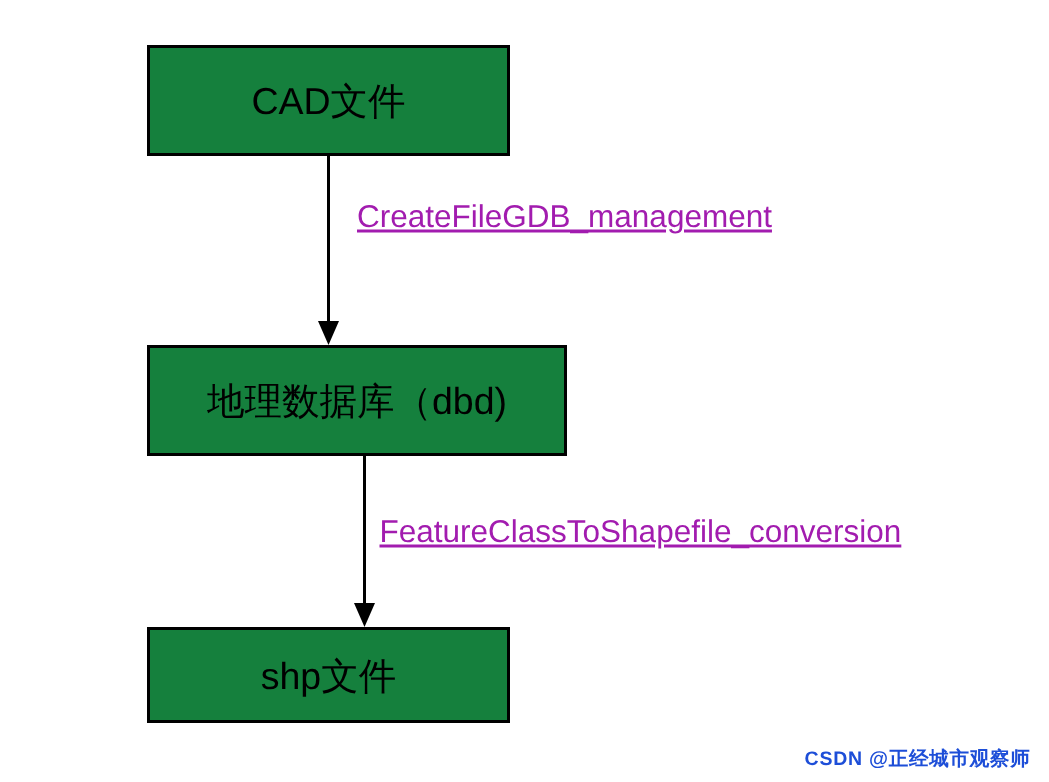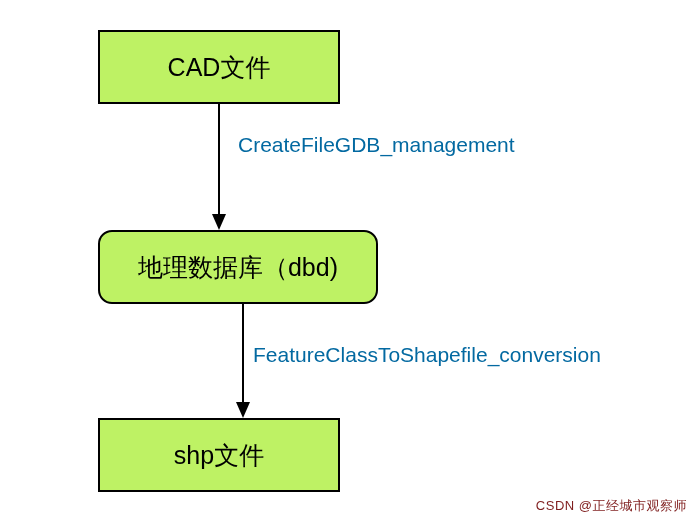--- a/index.html
+++ b/index.html
@@ -6,62 +6,64 @@
     body {
       width: 699px;
       height: 521px;
       background: #ffffff;
       position: relative;
       font-family: "Microsoft YaHei", "SimSun", sans-serif;
     }
     .node {
       position: absolute;
       border: 2px solid #000;
-      background: #bef264;
+      background: #15803d;
       display: flex;
       align-items: center;
       justify-content: center;
       font-size: 25px;
       color: #000;
     }
     .node-1 { left: 98px; top: 30px; width: 242px; height: 74px; }
-    .node-2 { left: 98px; top: 230px; width: 280px; height: 74px; border-radius: 14px; }
-    .node-3 { left: 98px; top: 418px; width: 242px; height: 74px; }
+    .node-2 { left: 98px; top: 230px; width: 280px; height: 74px; }
+    .node-3 { left: 98px; top: 418px; width: 242px; height: 64px; }
     .arrow-line {
       position: absolute;
       background: #000;
       width: 2px;
     }
     .arrow-1 { left: 218px; top: 104px; height: 111px; }
     .arrow-2 { left: 242px; top: 304px; height: 99px; }
     .arrow-head {
       position: absolute;
       width: 0; height: 0;
       border-left: 7px solid transparent;
       border-right: 7px solid transparent;
       border-top: 16px solid #000;
     }
     .head-1 { left: 212px; top: 214px; }
     .head-2 { left: 236px; top: 402px; }
     .edge-label {
       position: absolute;
       font-size: 21px;
-      color: #0369a1;
+      color: #a21caf;
       line-height: 1.4;
       white-space: nowrap;
+      text-decoration: underline;
     }
     .label-1 { left: 238px; top: 130px; }
     .label-2 { left: 253px; top: 340px; }
     .watermark {
       position: absolute;
       right: 12px;
       bottom: 6px;
       font-size: 13px;
-      color: #7f1d1d;
+      color: #1d4ed8;
       letter-spacing: 0.5px;
+      font-weight: bold;
     }
   </style>
 </head>
 <body>
 
 <div class="node node-1">
   <span>CAD文件</span>
 </div>
 
 <div class="arrow-line arrow-1"></div>

